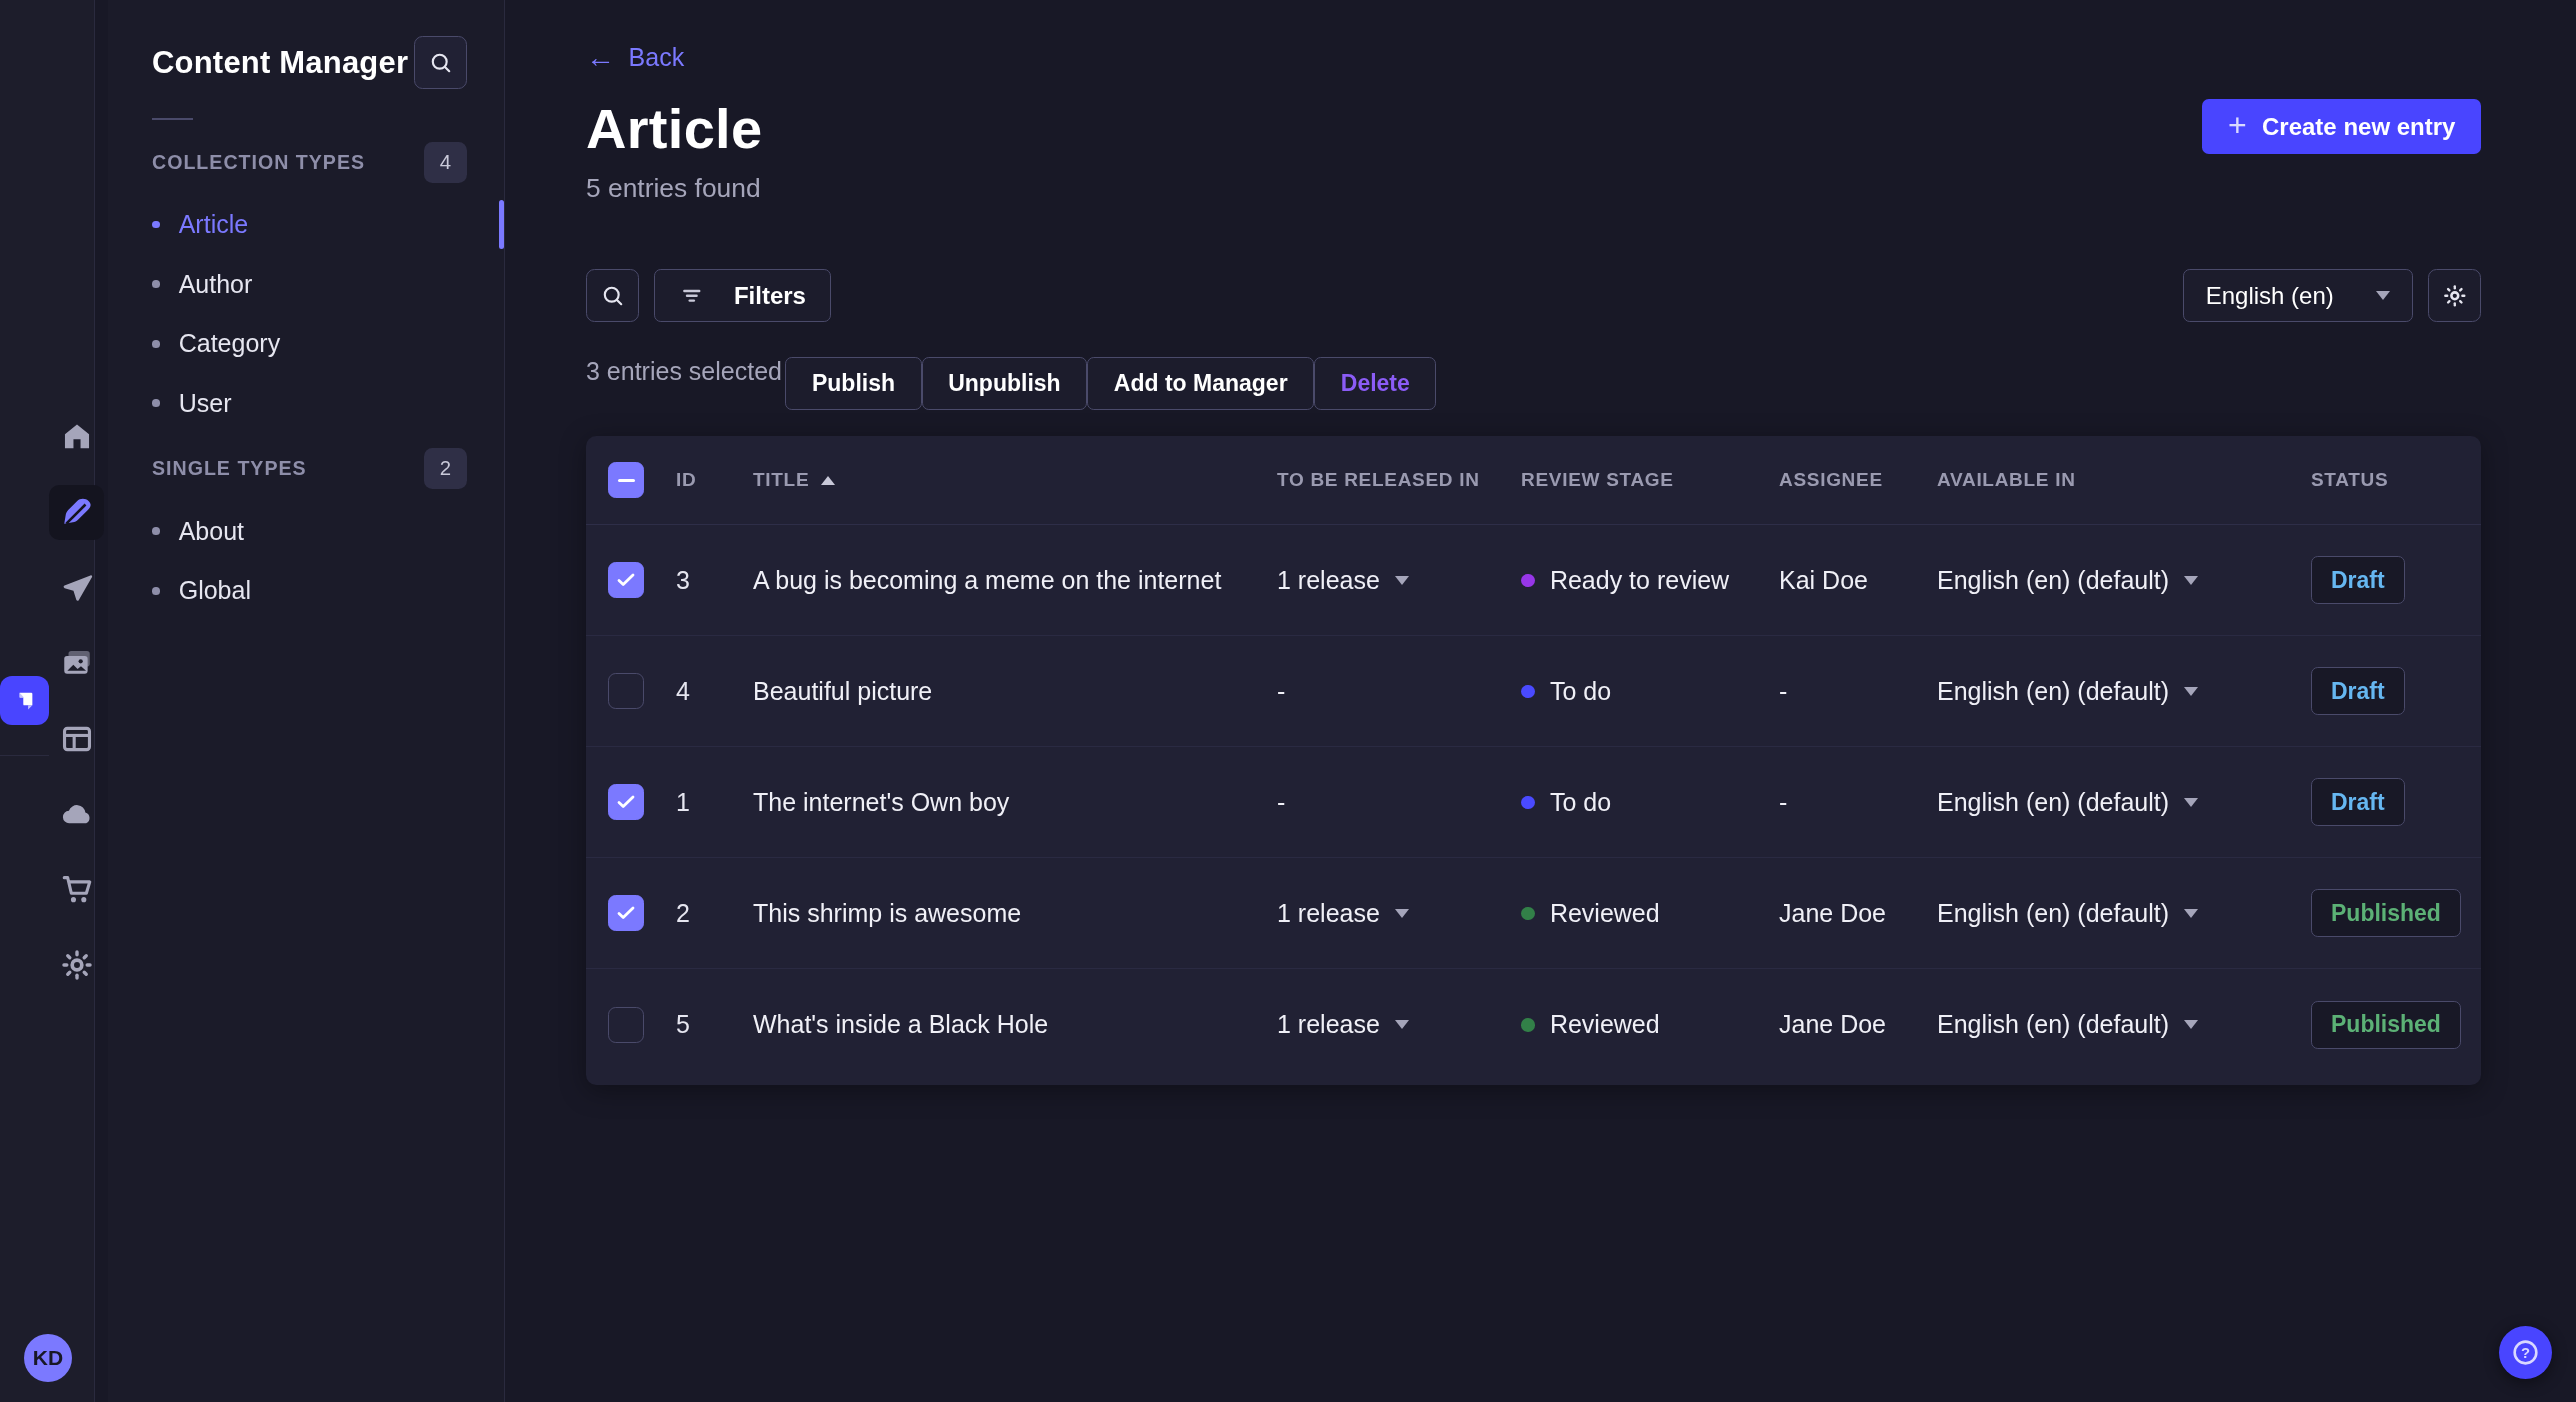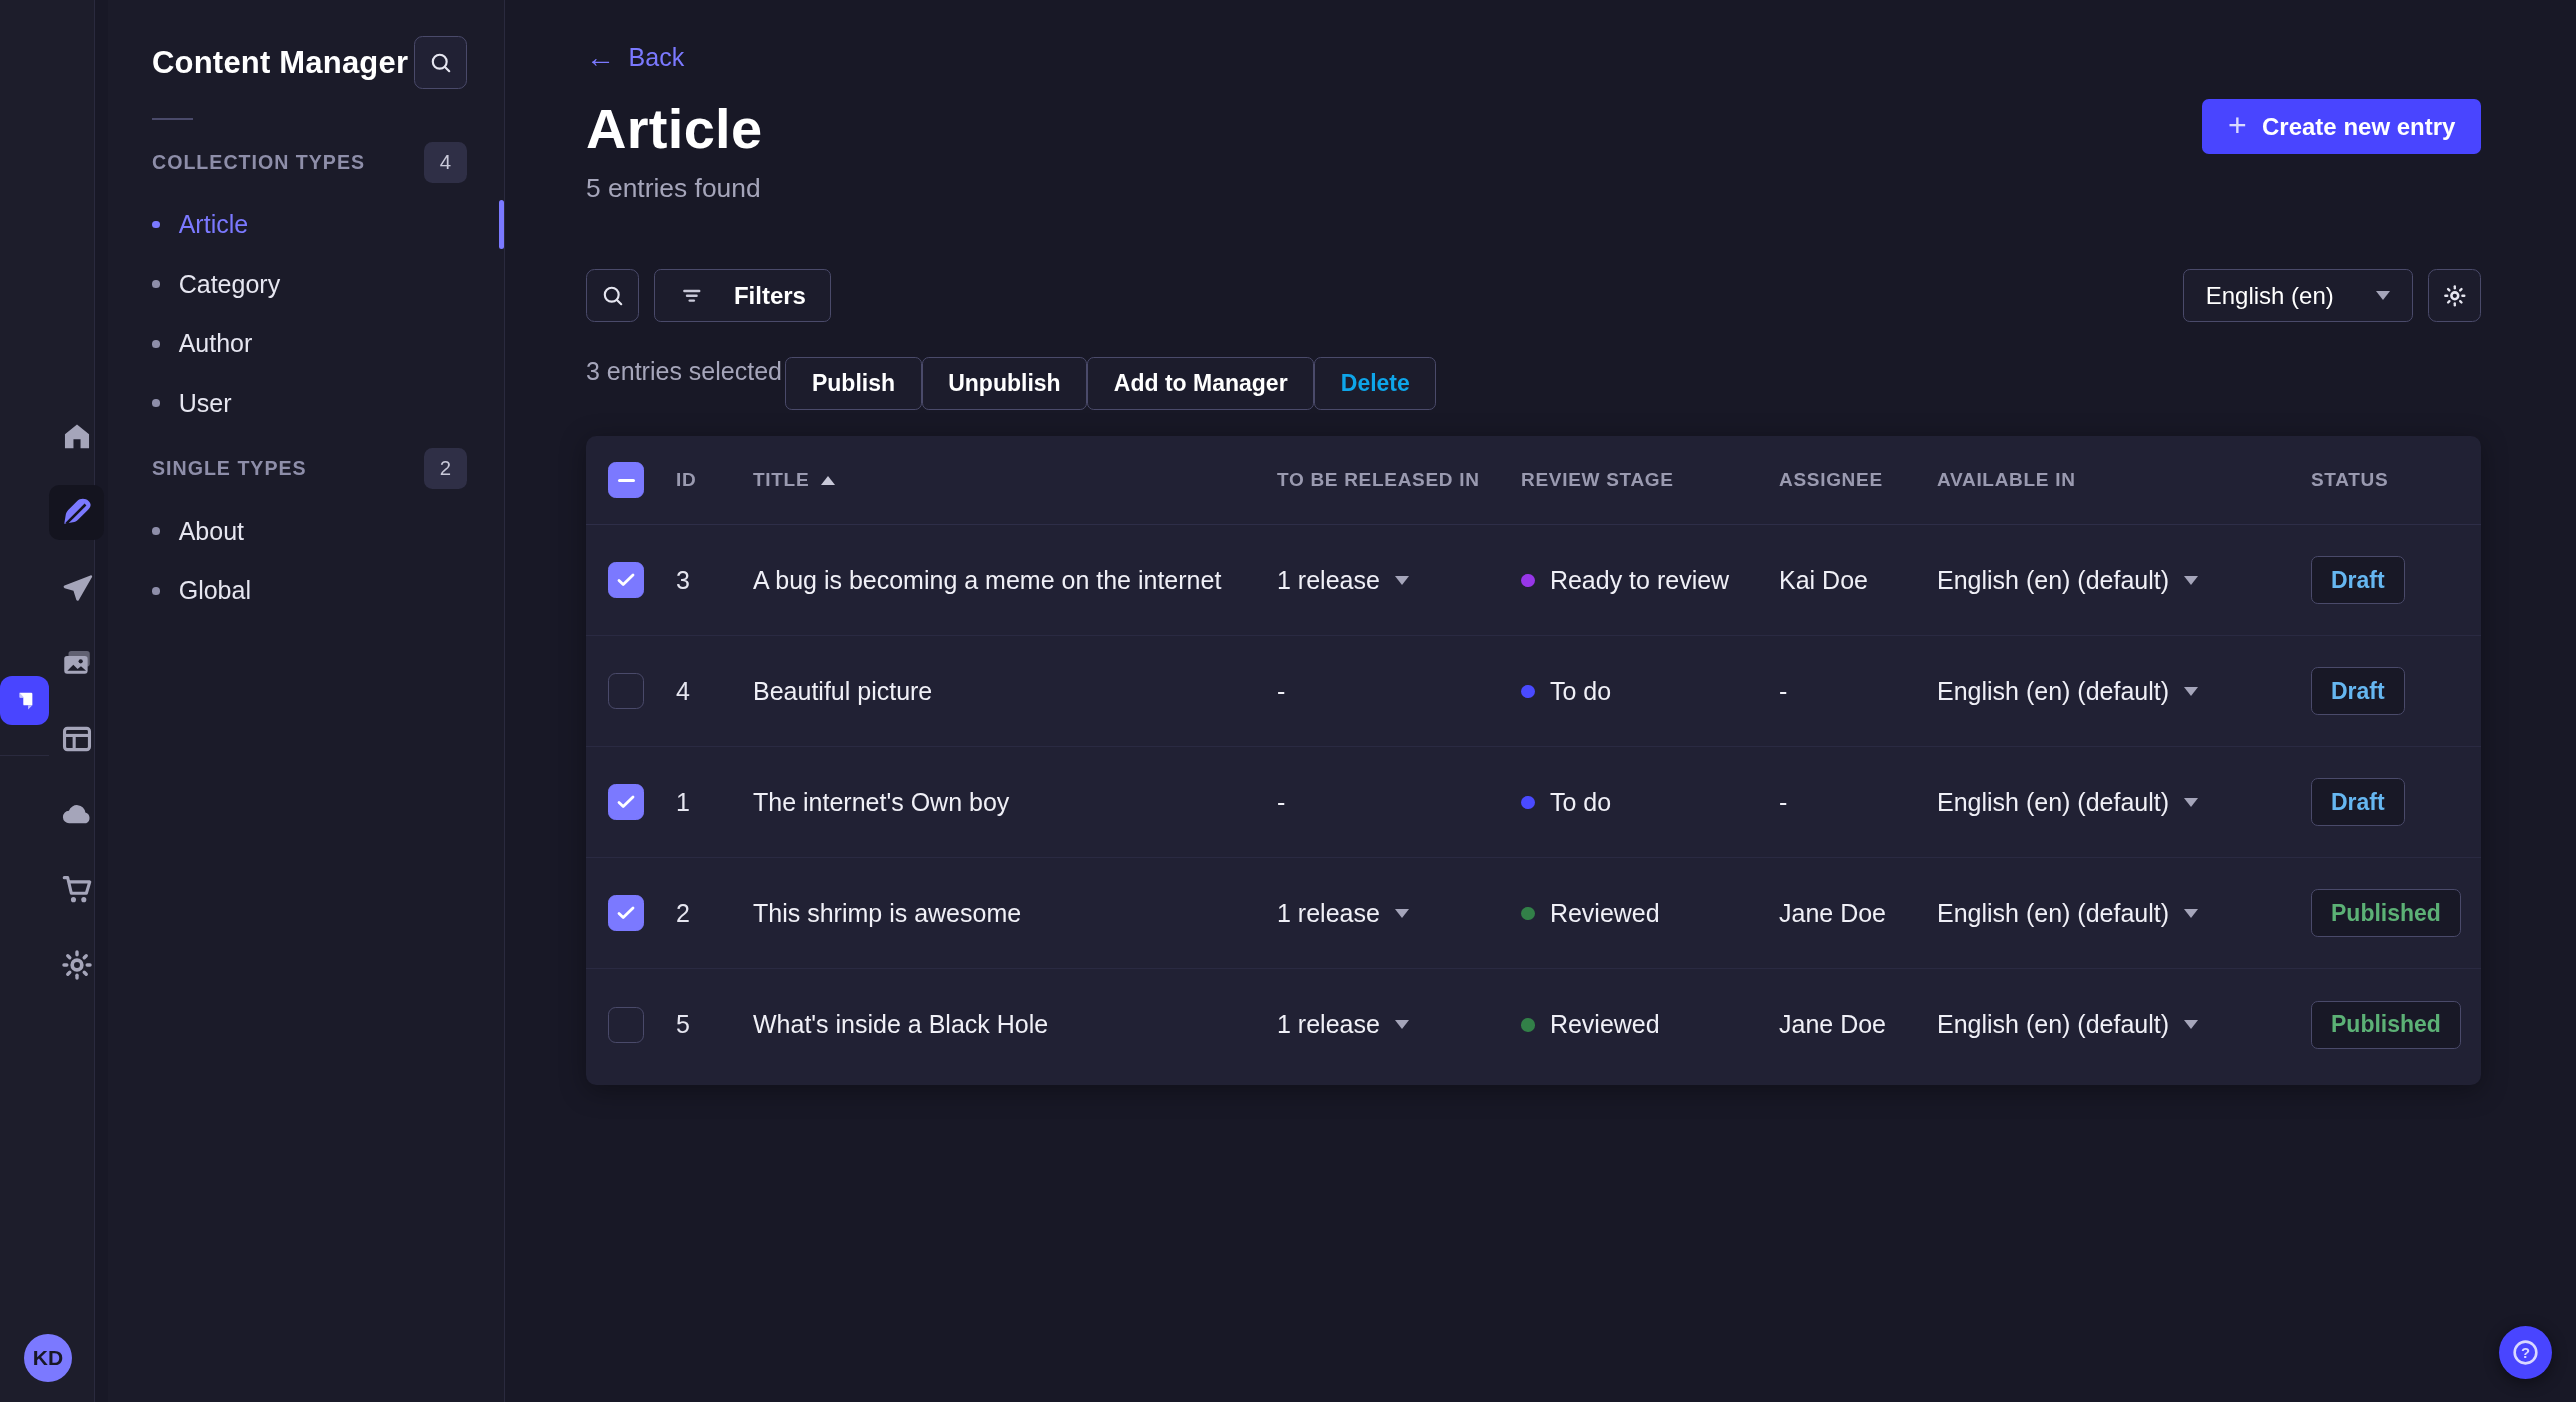--- a/index.html
+++ b/index.html
@@ -76,21 +76,21 @@
                 border:0.9px solid #4a4a6a; background:#1c1c2c; color:#fff; font-size:24px;
                 font-family:inherit; display:flex; align-items:center;
                 justify-content:space-between; gap:22px; cursor:pointer; }
   .caret-down { width:0; height:0; border-left:7.7px solid transparent;
                 border-right:7.7px solid transparent; border-top:9.4px solid #a5a5ba; flex:none; }
   .selection-bar { margin-top:35px; display:flex; align-items:flex-start; }
   .selection-text { font-size:25px; color:#a5a5ba; margin-right:3.4px; }
   .action-btn { height:53px; padding:0 25.6px; border-radius:6.8px; border:0.9px solid #4a4a6a;
                 background:#1c1c2c; color:#fff; font-size:23px; font-weight:bold;
                 font-family:inherit; cursor:pointer; }
-  .action-btn.danger { color:#0ea5e9; }
+  .action-btn.danger { color:#8b5cf6; }
   
   .table { margin-top:26.4px; background:#212134; border-radius:10.2px;
            box-shadow:0 5.1px 25.6px rgba(0,0,0,.35); padding-bottom:5.1px; overflow:hidden; }
   .trow { display:grid;
           grid-template-columns:68px 77px 524px 244px 258px 158px 374px 1fr;
           align-items:center; padding-left:22px; height:111px; }
   .trow.thead { height:89px; border-bottom:0.9px solid #2e2e48;text-align:right; }
   .brow { border-bottom:0.9px solid #2a2a42; }
   .brow:last-child { border-bottom:none; }
   .hcell { font-size:19px; font-weight:bold; color:#9a9ab0; letter-spacing:0.7px;
@@ -212,25 +212,25 @@
     <div class="section-head">
       <span class="section-label">COLLECTION TYPES</span>
       <span class="section-badge">4</span>
     </div>
     <div class="subnav-item active">
       <span class="bullet"></span>
       <span>Article</span>
     </div>
     <div class="subnav-item">
       <span class="bullet"></span>
+      <span>Author</span>
+    </div>
+    <div class="subnav-item">
+      <span class="bullet"></span>
       <span>Category</span>
-    </div>
-    <div class="subnav-item">
-      <span class="bullet"></span>
-      <span>Author</span>
     </div>
     <div class="subnav-item">
       <span class="bullet"></span>
       <span>User</span>
     </div>
   </div>
 
   <div class="subnav-section">
     <div class="section-head">
       <span class="section-label">SINGLE TYPES</span>

